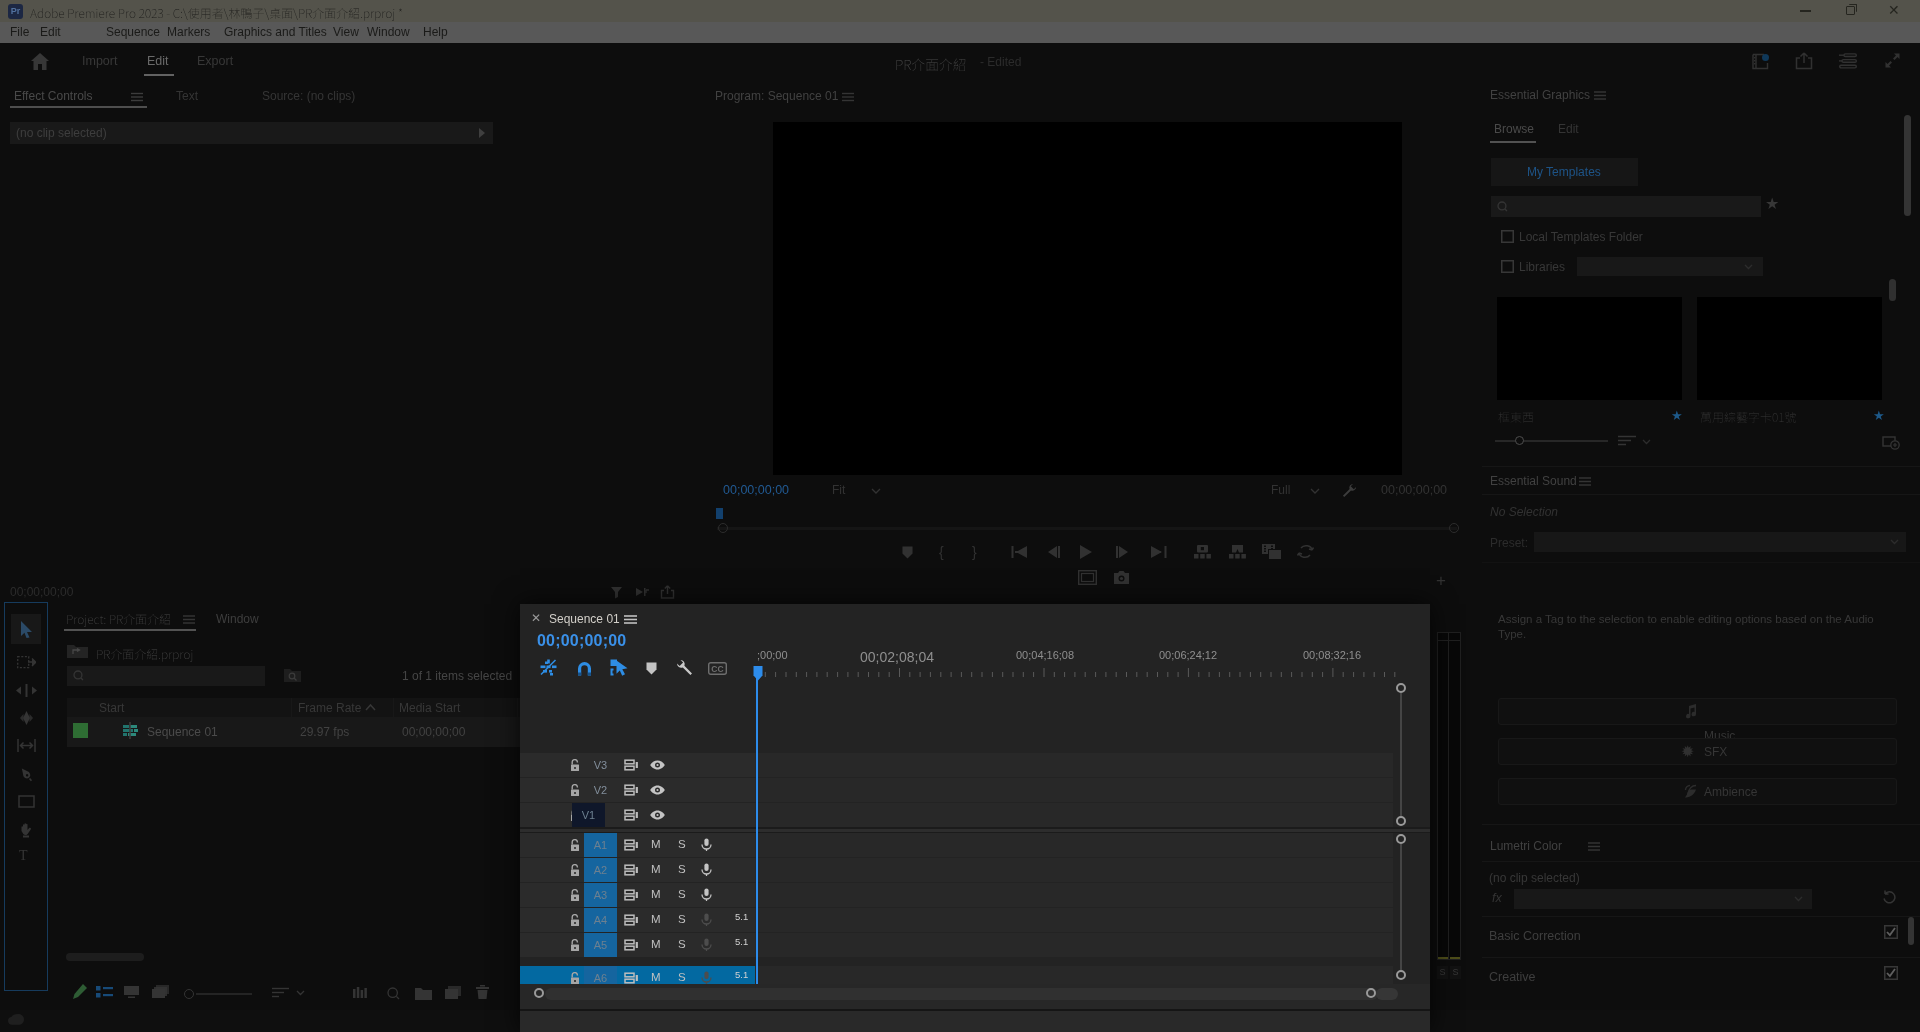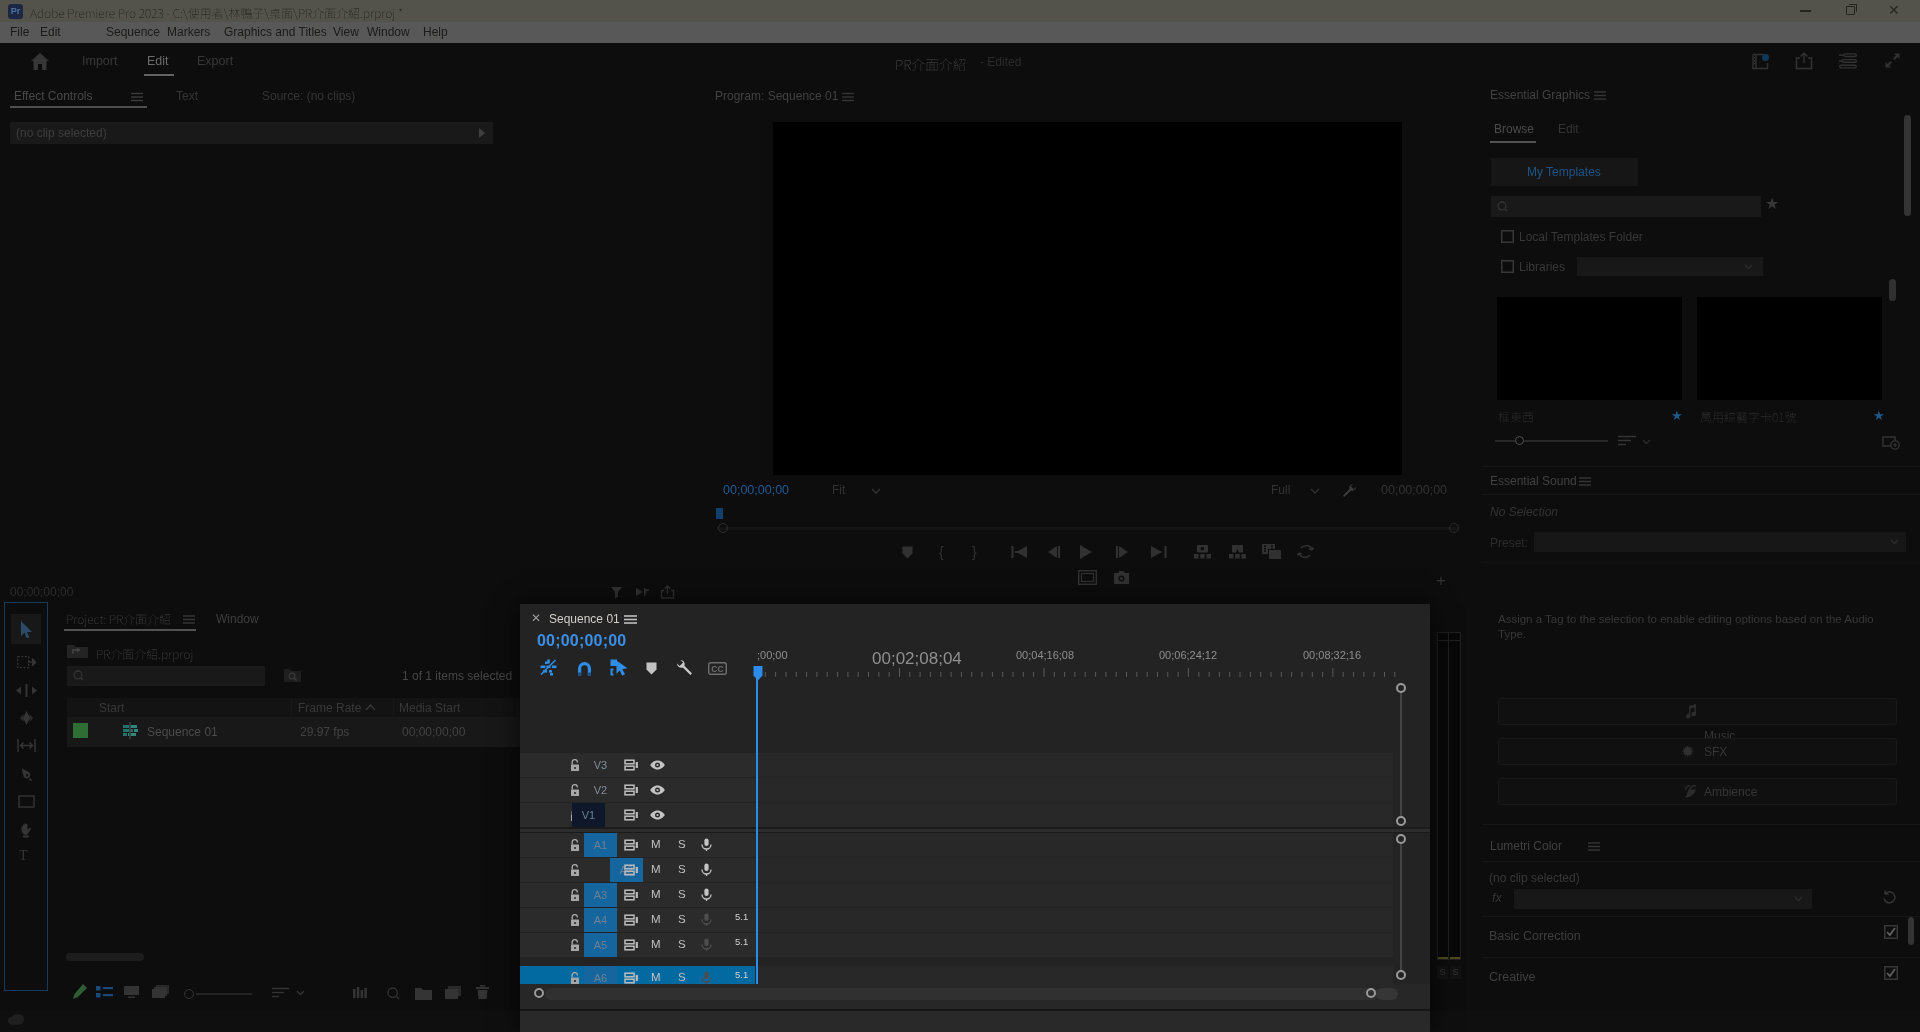--- a/index.html
+++ b/index.html
@@ -605,21 +605,21 @@
       </svg>
   <svg class="abs t" style="left:156px;top:55px;" width="17" height="17" viewBox="0 0 17 17">
         <path fill="#c8c8c8" transform="scale(-1,1) translate(-17,0)" d="M12.5 1 A4.2 4.2 0 0 0 8.6 6.8 L1 14.4 L2.6 16 L10.2 8.4 A4.2 4.2 0 0 0 16 4.5 L13.4 7.1 L9.9 3.6 L12.5 1 Z"></path>
       </svg>
   <svg class="abs t" style="left:188px;top:58px;" width="19" height="13" viewBox="0 0 19 13">
         <rect x="0.7" y="0.7" width="17.6" height="11.6" rx="2" fill="none" stroke="#6e6e6e" stroke-width="1.4"></rect>
         <text x="9.5" y="9.5" font-family="Liberation Sans" font-size="8.5" font-weight="bold" fill="#6e6e6e" text-anchor="middle">CC</text>
       </svg>
 
   <span class="abs" style="left:237px;top:45px;font-size:11px;color:#8f8f8f;">;00;00</span>
-  <span class="abs" style="left:352px;top:45px;font-size:17px;color:#8f8f8f;">00;02;08;04</span>
+  <span class="abs" style="left:340px;top:45px;font-size:14px;color:#8f8f8f;">00;02;08;04</span>
   <span class="abs" style="left:496px;top:45px;font-size:11px;color:#8f8f8f;">00;04;16;08</span>
   <span class="abs" style="left:639px;top:45px;font-size:11px;color:#8f8f8f;">00;06;24;12</span>
   <span class="abs" style="left:783px;top:45px;font-size:11px;color:#8f8f8f;">00;08;32;16</span>
   <svg class="abs t" style="left:235px;top:63px;" width="641" height="10">
         <g stroke="#5a5a5a" stroke-width="1">
           <line x1="0.0" y1="1" x2="0.0" y2="10"></line>
           <line x1="10.3" y1="5" x2="10.3" y2="10"></line>
           <line x1="20.6" y1="5" x2="20.6" y2="10"></line>
           <line x1="31.0" y1="5" x2="31.0" y2="10"></line>
           <line x1="41.3" y1="5" x2="41.3" y2="10"></line>
@@ -771,21 +771,21 @@
           <line x1="5.5" y1="11" x2="5.5" y2="13" stroke="#c4c4c4" stroke-width="1.3"></line>
         </svg>
       </div>
       <div class="abs" style="left:0;top:254px;width:873px;height:24px;background:#2b2b2b;">
         <div class="abs" style="left:235px;top:0;width:638px;height:24px;background:#282828;"></div>
         <svg class="abs t" style="left:50px;top:6px;" width="11" height="13" viewBox="0 0 11 13">
           <path fill="none" stroke="#a6a6a6" stroke-width="1.4" d="M2.2 5.5 L2.2 3.4 A2.6 2.6 0 0 1 7.4 3.0 L7.4 3.6"></path>
           <rect x="1" y="5.5" width="8" height="6.5" fill="#a6a6a6" rx="0.5"></rect>
           <rect x="4.2" y="8" width="1.6" height="2" fill="#2b2b2b"></rect>
         </svg>
-        <div class="abs" style="left:64px;top:0px;width:33px;height:24px;background:#15659f;color:#6d8090;font-size:11px;text-align:center;line-height:24px;margin-left:26px;">A2</div>
+        <div class="abs" style="left:64px;top:0px;width:33px;height:24px;background:#15659f;color:#6d8090;font-size:11px;text-align:center;line-height:24px;">A2</div>
         <svg class="abs t" style="left:104px;top:6px;" width="14" height="12" viewBox="0 0 14 12">
           <g fill="none" stroke="#bdbdbd" stroke-width="1.5">
             <rect x="1" y="1.2" width="9" height="3.6"></rect>
             <rect x="1" y="7.2" width="9" height="3.6"></rect>
             <path d="M12.8 3 L12.8 9" stroke-width="2.2"></path>
           </g>
         </svg>
         <span class="abs" style="left:131px;top:5px;font-size:11.5px;color:#c0c0c0;">M</span>
         <span class="abs" style="left:158px;top:5px;font-size:11.5px;color:#c0c0c0;">S</span>
         <svg class="abs t" style="left:181px;top:5px;" width="11" height="14" viewBox="0 0 11 14">

